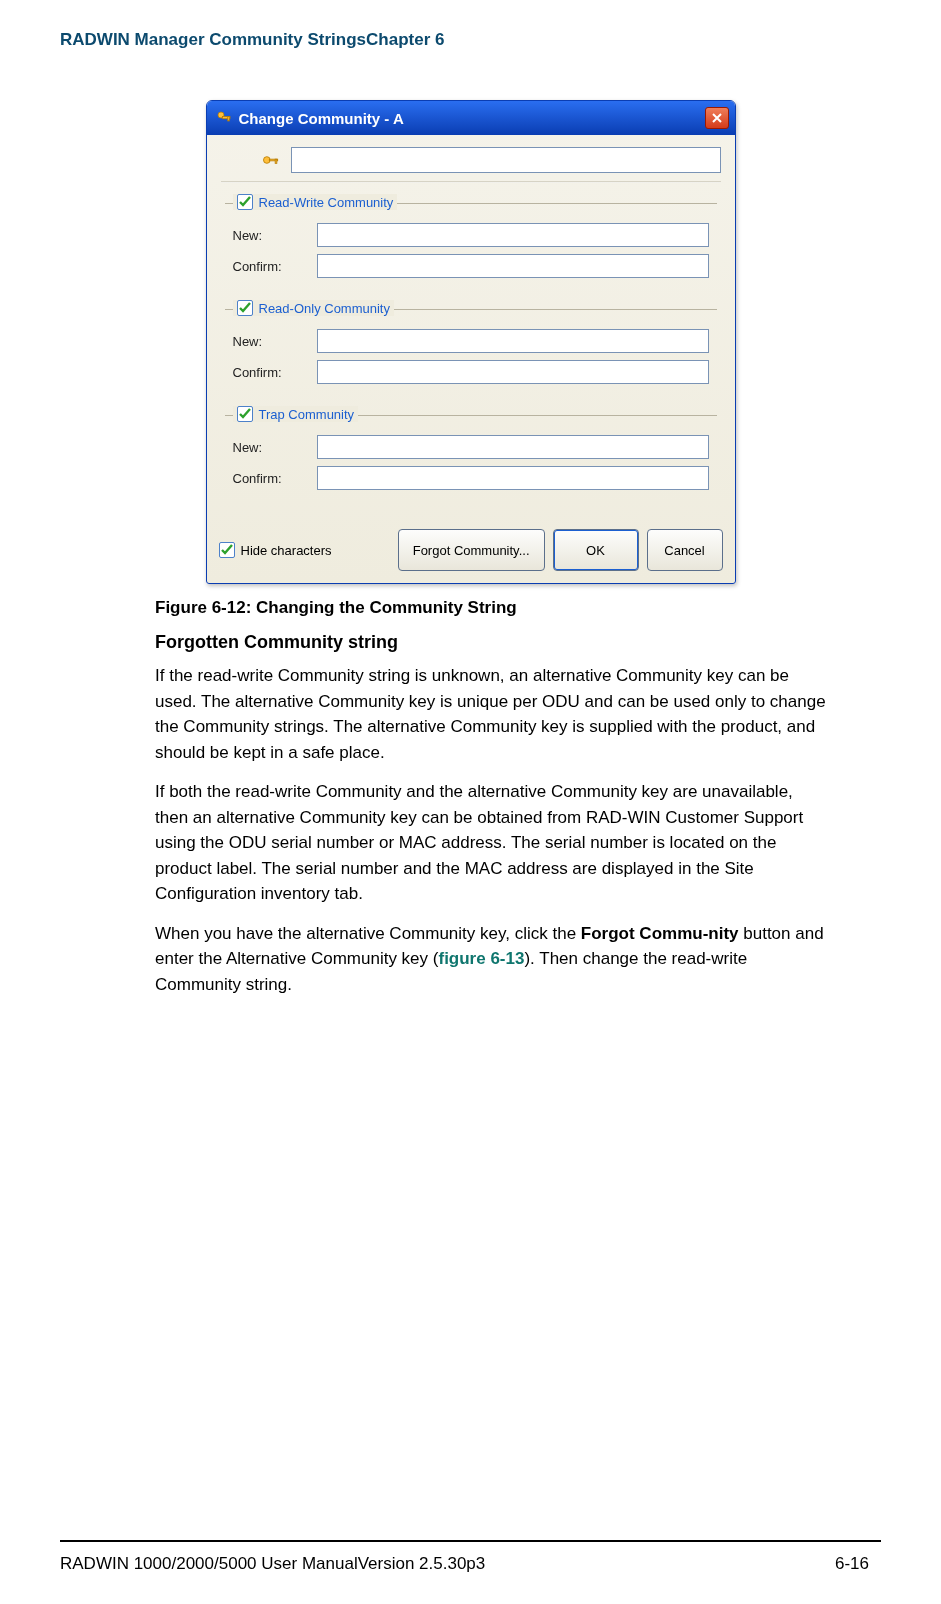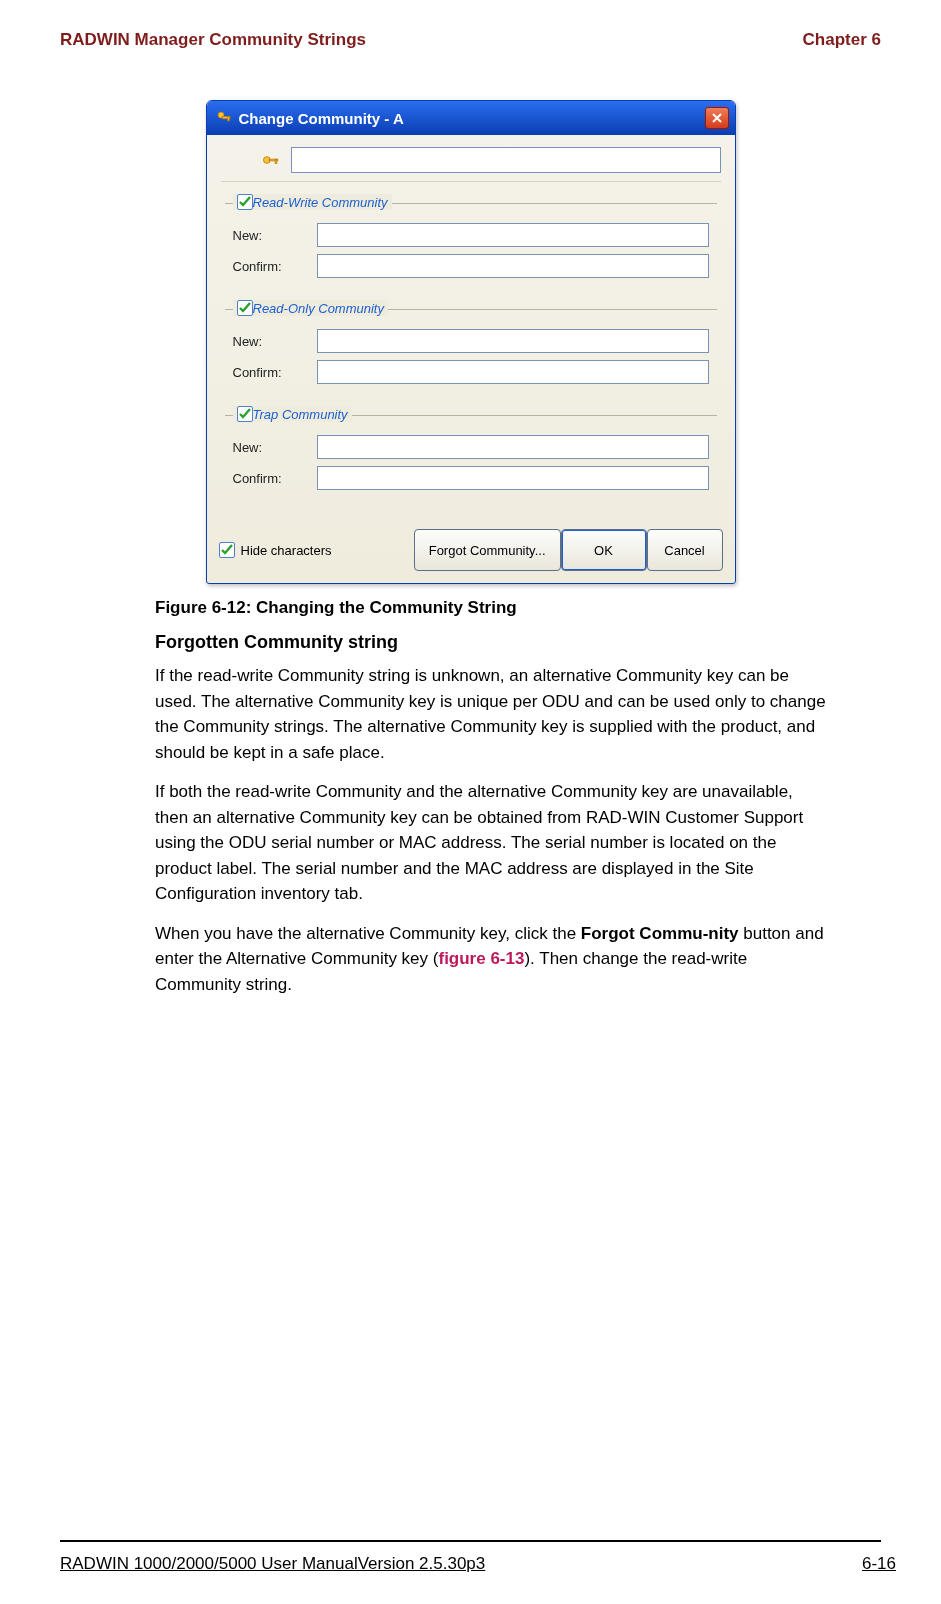--- a/index.html
+++ b/index.html
@@ -1,57 +1,57 @@
 <!DOCTYPE html>
 <html><head>
 <meta charset="utf-8">
 <style>
   * { box-sizing: border-box; margin: 0; padding: 0; }
   html, body { width: 941px; min-height: 1604px; font-family: Verdana, Arial, sans-serif; background: #fff; color: #000; }
   .page { width: 941px; min-height: 1604px; padding: 30px 60px 30px 60px; position: relative; }
-  .header-row { display: flex; justify-content: space-between; font-size: 17px; font-weight: bold; color: #7f1d1d; margin-bottom: 50px; }
+  .header-row { display: flex; font-size: 17px; font-weight: bold; color: #0c4a6e; margin-bottom: 50px; }
   .dialog-wrap { display: flex; justify-content: center; margin-bottom: 14px; }
 
   
   .dialog { width: 530px; border: 1px solid #0a3db2; background: linear-gradient(#f5f3ea, #efecde); box-shadow: 1px 2px 4px rgba(0,0,0,.25); border-radius: 6px 6px 3px 3px; overflow: hidden; }
   .titlebar { height: 34px; display: flex; align-items: center; background: linear-gradient(#2a6ef0, #0a3db2); padding: 0 6px 0 8px; color: #fff; }
   .title-icon { width: 18px; height: 18px; display: inline-flex; align-items: center; justify-content: center; margin-right: 6px; }
   .titlebar-text { font-size: 15px; font-weight: bold; flex: 1; }
   .close-btn { width: 24px; height: 22px; background: linear-gradient(#f07e59, #d43b1a); border: 1px solid #9b1800; border-radius: 3px; color: #fff; display: inline-flex; align-items: center; justify-content: center; font-weight: bold; font-size: 14px; cursor: pointer; }
 
   .dlg-body { padding: 12px 14px 10px 14px; font-size: 13px; }
   .prompt { font-weight: bold; margin: 2px 0 8px 40px; font-size: 14px; }
   .key-row { display: flex; align-items: center; gap: 10px; margin-left: 40px; margin-bottom: 6px; }
   .key-icon { width: 20px; height: 20px; }
   .hr { height: 2px; background: linear-gradient(#c9c4b2, #ffffff); margin: 8px 0 10px 0; }
 
   .fieldset { position: relative; border-top: 1px solid #b8b3a0; margin: 20px 4px 8px 4px; padding: 12px 8px 4px 8px; }
-  .legend { position: absolute; top: -10px; left: 8px; background: #efecde; padding: 0 4px; display: flex; align-items: center; color: #1b5fd0; font-size: 13px; font-style: italic; }
+  .legend { position: absolute; top: -10px; left: 8px; background: #efecde; padding: 0 4px; display: flex; align-items: center; gap: 6px; color: #1b5fd0; font-size: 13px; }
   .group-row { display: flex; align-items: center; margin: 7px 0; }
   .group-label { width: 84px; font-size: 13px; font-weight: normal; color: #222; }
   .txt { flex: 1; height: 24px; border: 1px solid #7a93b5; background: #fff; font-size: 13px; padding: 2px 4px; }
 
   .xp-check { width: 16px; height: 16px; border: 1px solid #4d81c9; border-radius: 2px; background: #fff; display: inline-flex; align-items: center; justify-content: center; }
   .xp-check svg { width: 12px; height: 12px; }
 
-  .footer-row { display: flex; align-items: center; padding: 10px 12px 12px 12px; }
+  .footer-row { display: flex; align-items: center; gap: 8px; padding: 10px 12px 12px 12px; }
   .footer-row .spacer { flex: 1; }
   .hide-wrap { display: flex; align-items: center; gap: 6px; font-size: 13px; }
   .xp-btn { height: 42px; padding: 0 14px; border: 1px solid #5b6f8b; border-radius: 4px; background: linear-gradient(#fdfdfc, #e9e6da); font-size: 13px; cursor: pointer; }
   .xp-btn.default { box-shadow: 0 0 0 1px #1b5fd0 inset; }
 
   
   .fig-caption { font-weight: bold; font-size: 17px; margin: 10px 0 14px 95px; }
   .sub-heading { font-weight: bold; font-size: 18px; margin: 0 0 10px 95px; }
   .para { font-size: 17px; line-height: 1.5; margin: 0 55px 14px 95px; text-align: left; }
   .bold { font-weight: bold; }
-  .link { color: #be185d; font-weight: bold; }
+  .link { color: #0f766e; font-weight: bold; }
 
   .footer-line { position: absolute; left: 60px; right: 60px; bottom: 62px; border-top: 2px solid #000; }
-  .footer-text { position: absolute; left: 60px; right: 45px; bottom: 30px; display: flex; justify-content: space-between; font-size: 17px; text-decoration: underline; }
+  .footer-text { position: absolute; left: 60px; right: 72px; bottom: 30px; display: flex; justify-content: space-between; font-size: 17px; }
 </style>
 </head>
 <body>
 
 <div class="page">
   <div class="header-row">
     <span>RADWIN Manager Community Strings</span>
     <span>Chapter 6</span>
   </div>
 

